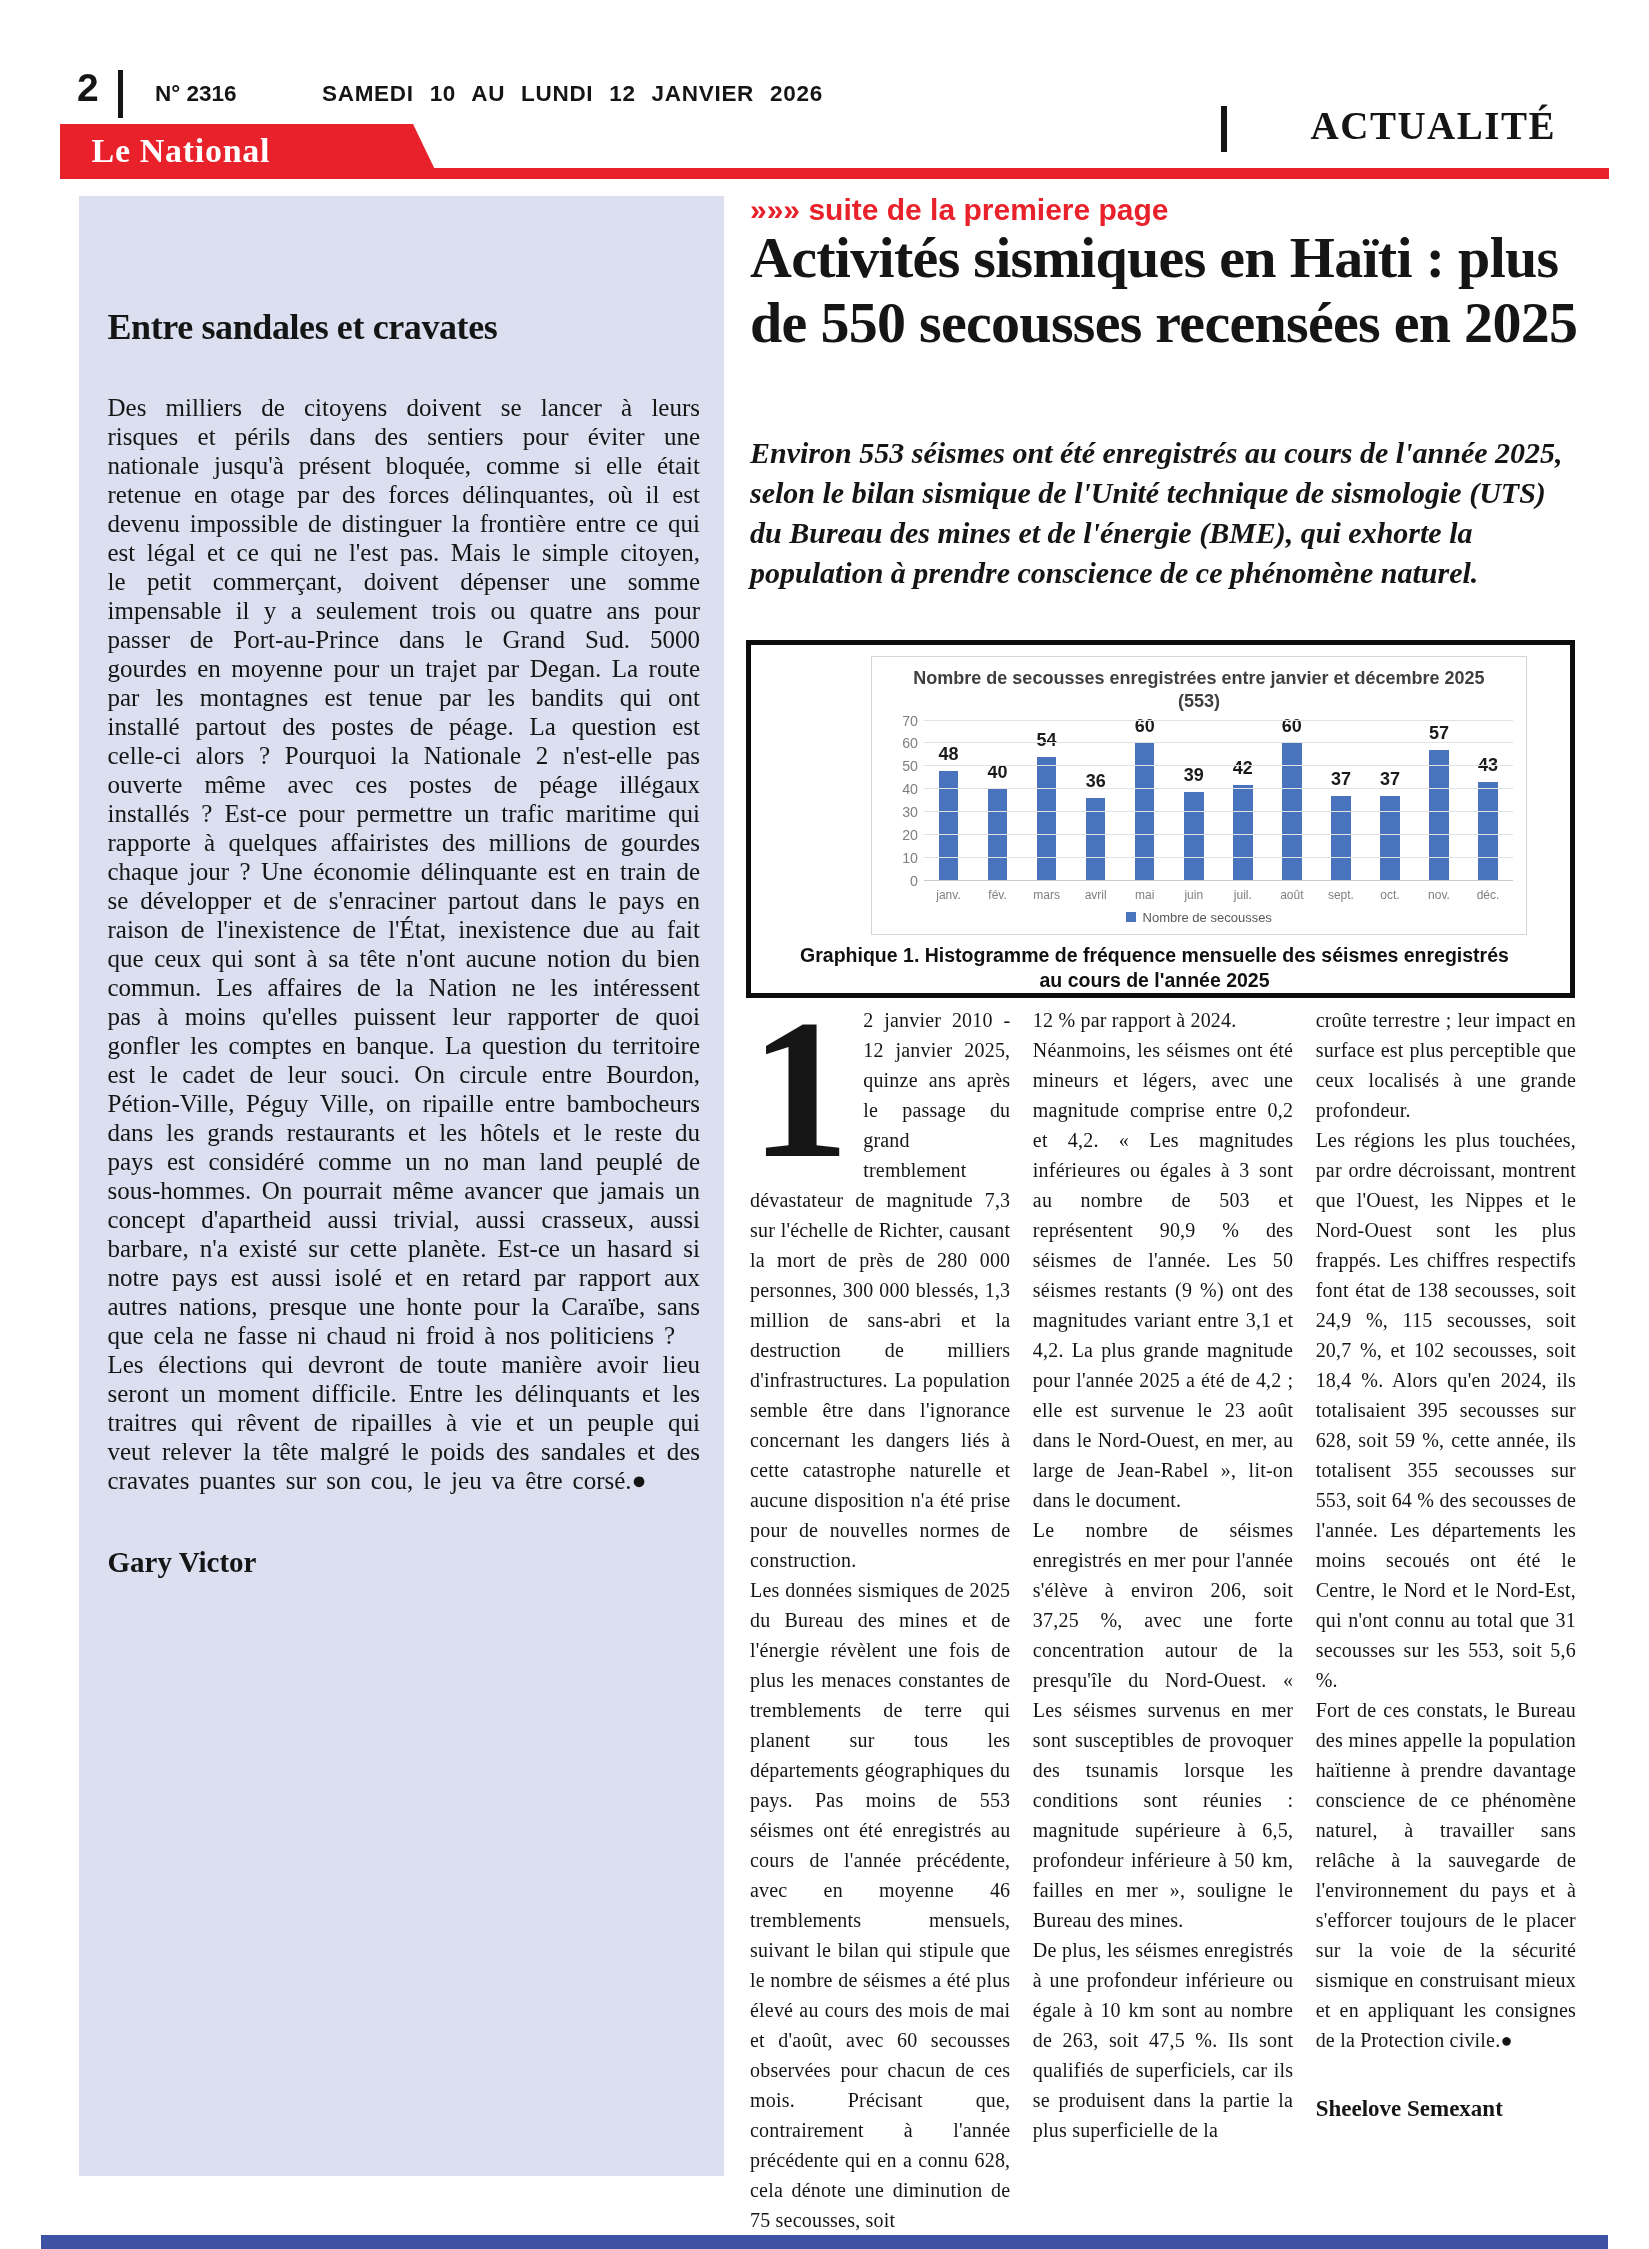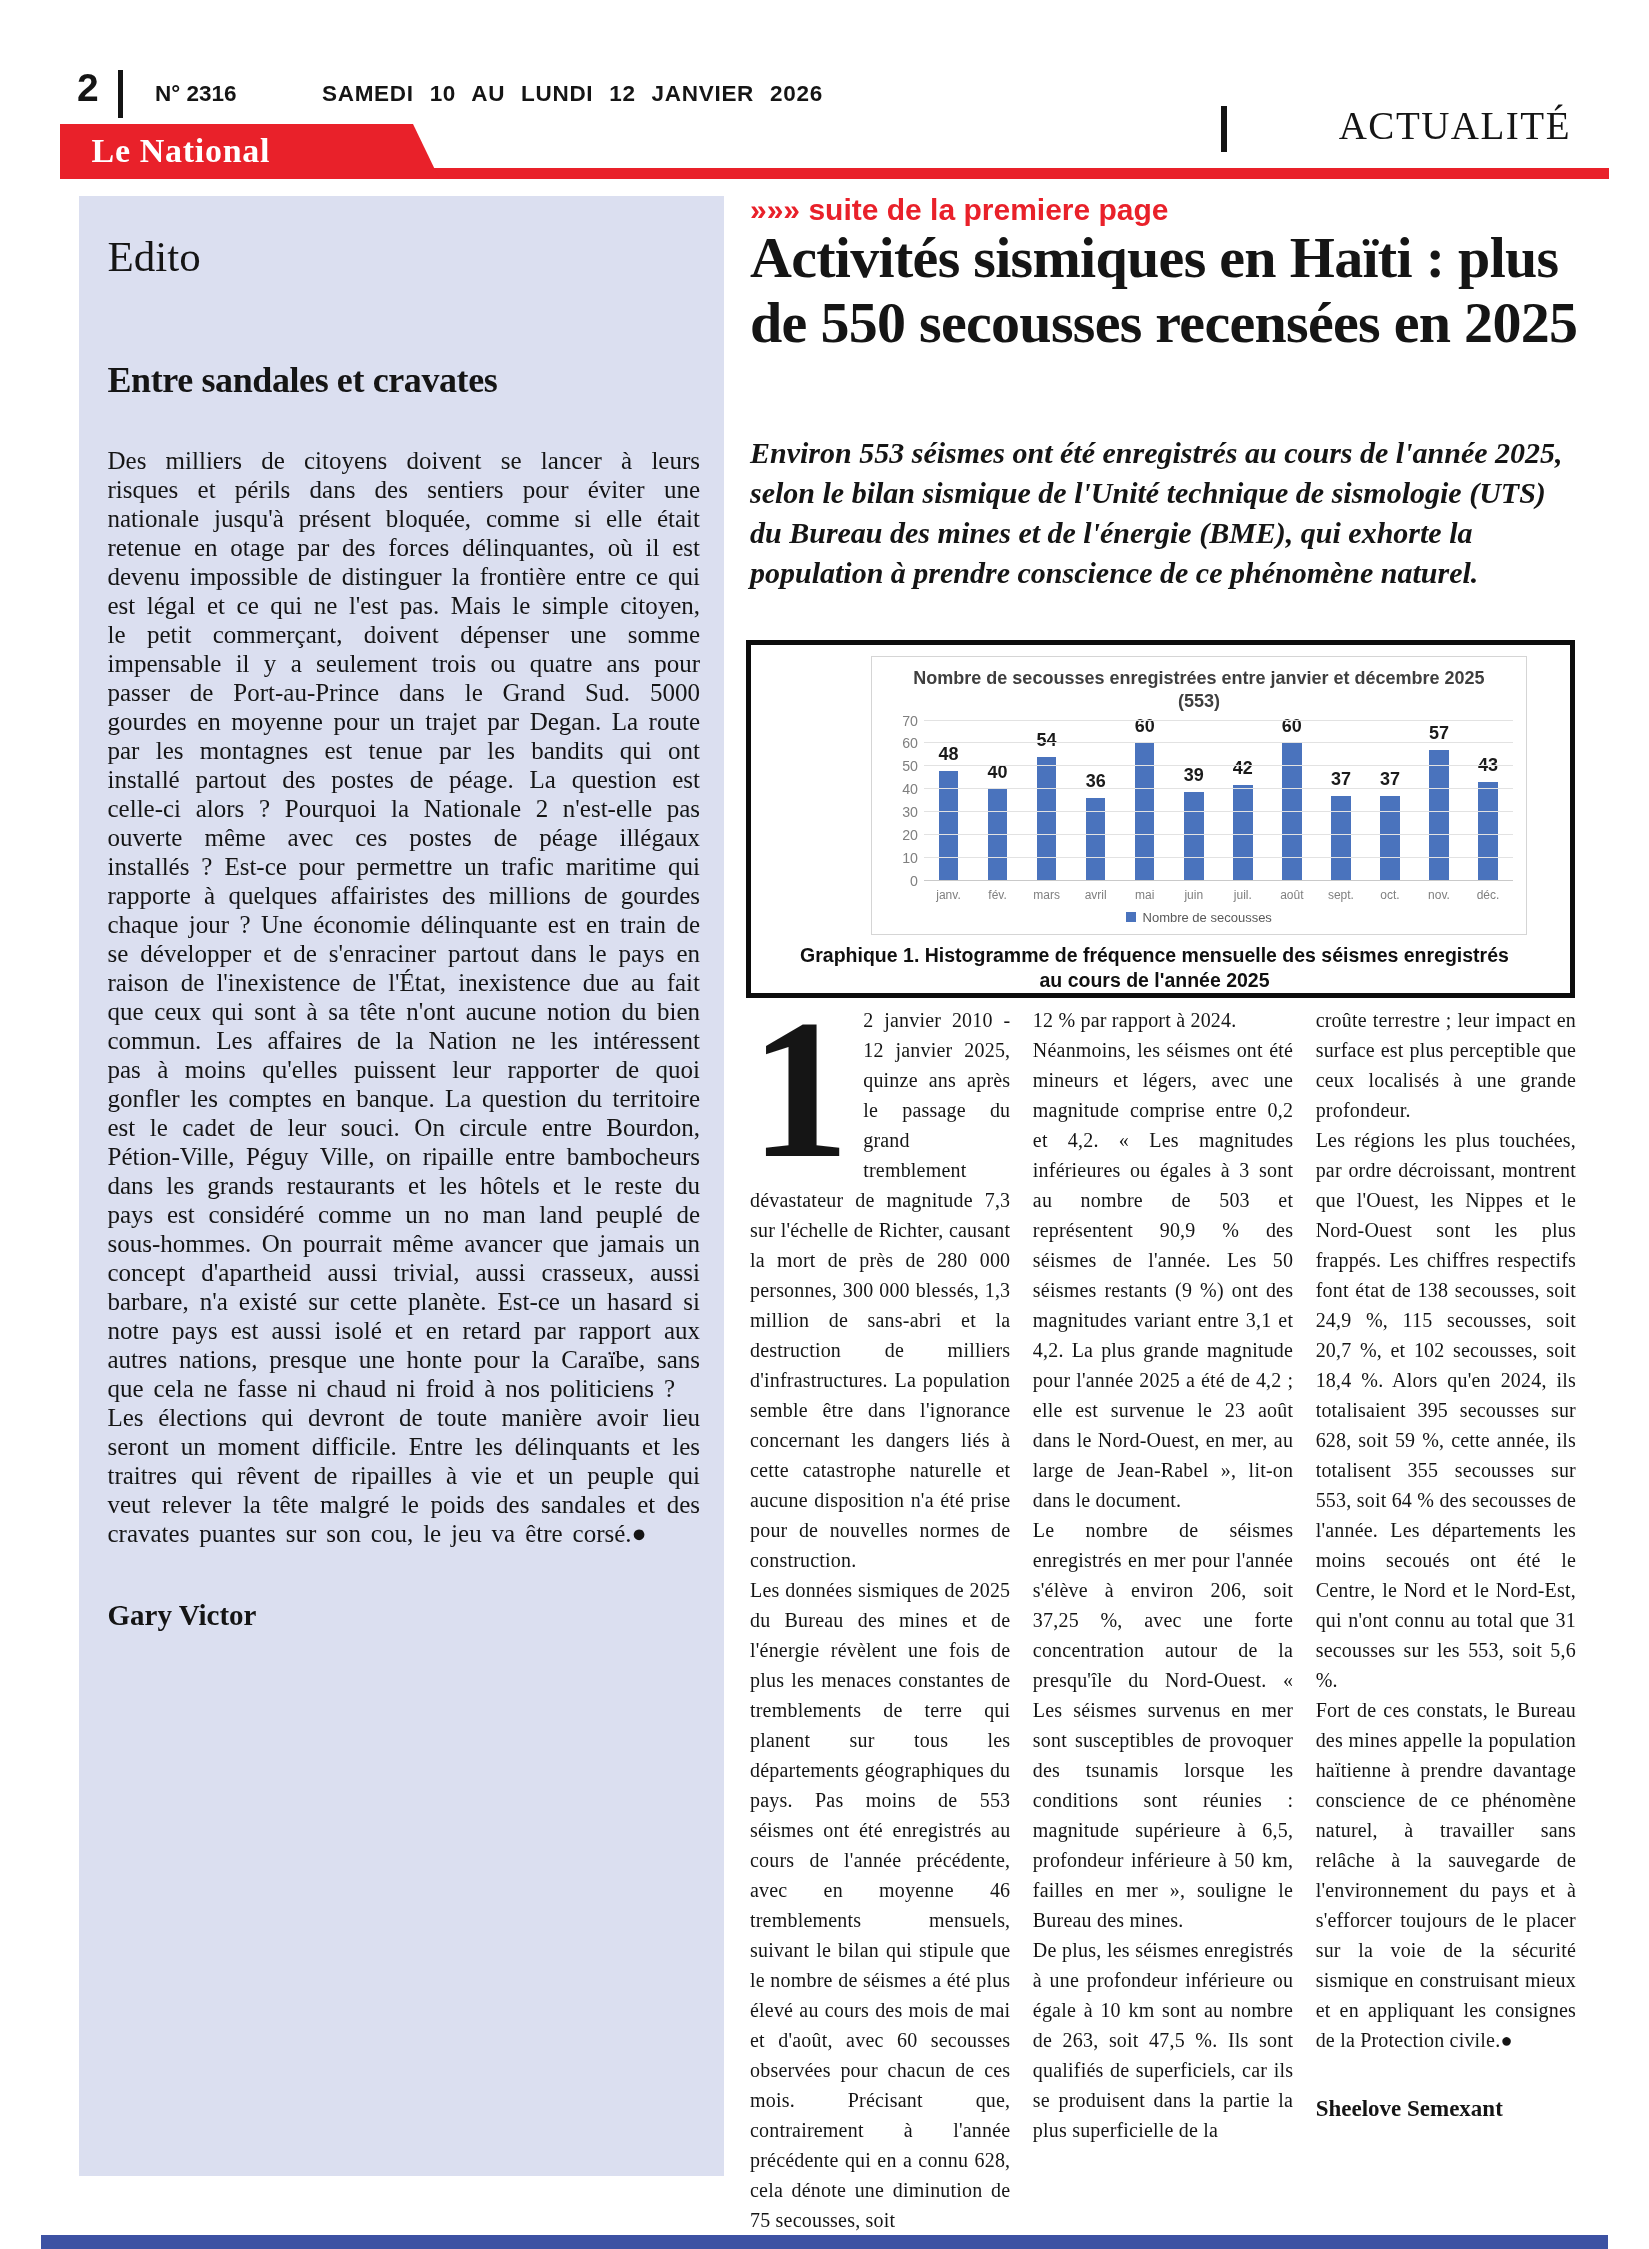--- a/index.html
+++ b/index.html
@@ -8,21 +8,21 @@
 
   
   .page-number{position:absolute;left:77px;top:66px;font-family:"Liberation Sans",sans-serif;
                font-weight:bold;font-size:39px;letter-spacing:0;}
   .pageno-divider{position:absolute;left:118px;top:70px;width:4.5px;height:48px;background:#141414;}
   .edition-number{position:absolute;left:155px;top:81px;font-family:"Liberation Sans",sans-serif;
                   font-weight:bold;font-size:22.5px;}
   .date-line{position:absolute;left:322px;top:81px;font-family:"Liberation Sans",sans-serif;
              font-weight:bold;font-size:22.5px;word-spacing:9px;letter-spacing:0.7px;}
   .section-divider{position:absolute;left:1221px;top:106px;width:6px;height:46px;background:#141414;}
-  .section-label{position:absolute;right:79px;top:103px;font-weight:normal;font-size:39px;
+  .section-label{position:absolute;right:94px;top:103px;font-weight:bold;font-size:39px;
                  letter-spacing:1.5px;font-family:"Liberation Serif",serif;}
 
   
   .masthead-ribbon{position:absolute;left:60px;top:124px;width:379px;height:54px;background:#e9212a;
                    clip-path:polygon(0 0,calc(100% - 26px) 0,100% 100%,0 100%);}
   .masthead-text{position:absolute;left:31.5px;top:7.5px;color:#ffffff;font-weight:bold;font-size:34px;
                  font-family:"Liberation Serif",serif;letter-spacing:0.7px;}
   .red-rule{position:absolute;left:60px;top:168px;width:1549px;height:10.5px;background:#e9212a;}
 
   
@@ -91,21 +91,20 @@
   <div class="date-line">SAMEDI 10 AU LUNDI 12 JANVIER 2026</div>
   <div class="section-divider"></div>
   <div class="section-label">ACTUALITÉ</div>
 
   <div class="red-rule"></div>
   <div class="masthead-ribbon">
     <span class="masthead-text">Le National</span>
   </div>
 
   <aside class="edito-panel">
-    <div class="edito-kicker">Edito</div>
     <h2 class="edito-title">Entre sandales et cravates</h2>
     <div class="edito-body" id="edito-body">
         <p>Des milliers de citoyens doivent se lancer à leurs risques et périls dans des sentiers pour éviter une nationale jusqu'à présent bloquée, comme si elle était retenue en otage par des forces délinquantes, où il est devenu impossible de distinguer la frontière entre ce qui est légal et ce qui ne l'est pas. Mais le simple citoyen, le petit commerçant, doivent dépenser une somme impensable il y a seulement trois ou quatre ans pour passer de Port-au-Prince dans le Grand Sud. 5000 gourdes en moyenne pour un trajet par Degan. La route par les montagnes est tenue par les bandits qui ont installé partout des postes de péage. La question est celle-ci alors ? Pourquoi la Nationale 2 n'est-elle pas ouverte même avec ces postes de péage illégaux installés ? Est-ce pour permettre un trafic maritime qui rapporte à quelques affairistes des millions de gourdes chaque jour ? Une économie délinquante est en train de se développer et de s'enraciner partout dans le pays en raison de l'inexistence de l'État, inexistence due au fait que ceux qui sont à sa tête n'ont aucune notion du bien commun. Les affaires de la Nation ne les intéressent pas à moins qu'elles puissent leur rapporter de quoi gonfler les comptes en banque. La question du territoire est le cadet de leur souci. On circule entre Bourdon, Pétion-Ville, Péguy Ville, on ripaille entre bambocheurs dans les grands restaurants et les hôtels et le reste du pays est considéré comme un no man land peuplé de sous-hommes. On pourrait même avancer que jamais un concept d'apartheid aussi trivial, aussi crasseux, aussi barbare, n'a existé sur cette planète. Est-ce un hasard si notre pays est aussi isolé et en retard par rapport aux autres nations, presque une honte pour la Caraïbe, sans que cela ne fasse ni chaud ni froid à nos politiciens ?</p>
         <p>Les élections qui devront de toute manière avoir lieu seront un moment difficile. Entre les délinquants et les traitres qui rêvent de ripailles à vie et un peuple qui veut relever la tête malgré le poids des sandales et des cravates puantes sur son cou, le jeu va être corsé.●</p>
       </div>
     <div class="edito-byline">Gary Victor</div>
   </aside>
 
   <div class="continuation">»»» suite de la premiere page</div>
   <h1 class="headline">Activités sismiques en Haïti : plus de 550 secousses recensées en 2025</h1>

